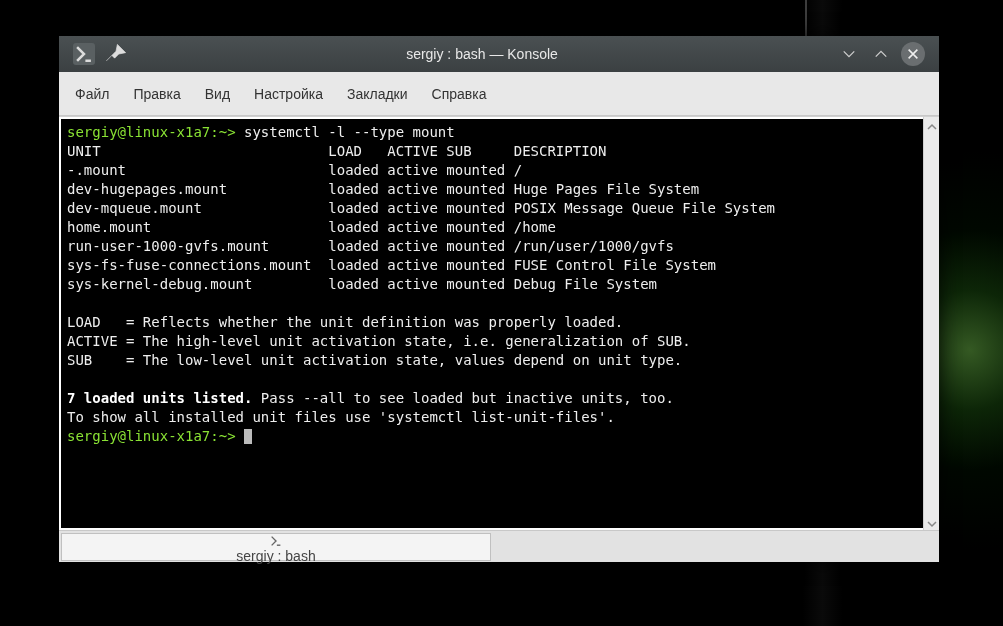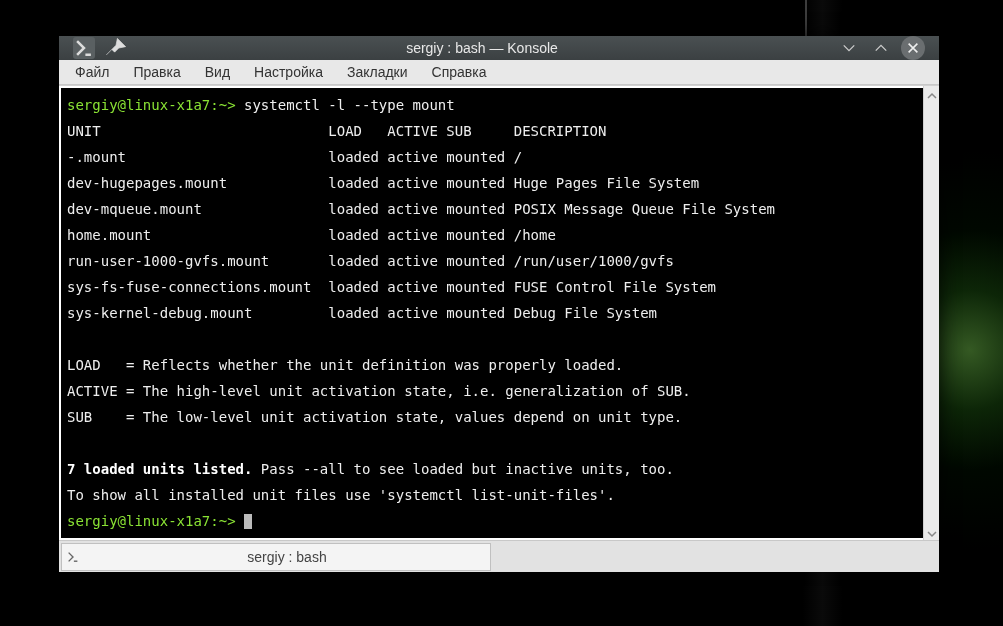--- a/index.html
+++ b/index.html
@@ -70,21 +70,21 @@
       flex: 1; display: flex;
       background: #fff;
       border-top: 1px solid #d0d0d0;
     }
     .terminal {
       flex: 1;
       background: #000;
       color: #eee;
       font-family: "DejaVu Sans Mono", "Courier New", monospace;
       font-size: 14px;
-      line-height: 26px;
+      line-height: 19px;
       padding: 4px 6px;
       white-space: pre;
       overflow: hidden;
       margin: 2px 0 2px 2px;
     }
     .scrollbar-v {
       width: 16px;
       background: #eaeaea;
       display: flex; flex-direction: column;
       align-items: center;
@@ -106,20 +106,21 @@
     }
     .tab {
       height: 28px;
       width: 430px;
       background: #f4f4f4;
       border: 1px solid #c0c0c0;
       display: flex; align-items: center;
       font-size: 14px;
       color: #444;
       cursor: pointer;
+      flex-direction: column;
     }
     .tab-icon {
       width: 22px; display: flex; align-items: center; justify-content: center;
       color: #666;
     }
     .tab-label { flex: 1; text-align: center; }
     .t-green { color: #8ae234; }
     .t-bold { font-weight: bold; }
     .t-white { color: #fff; }
     .t-cursor {

